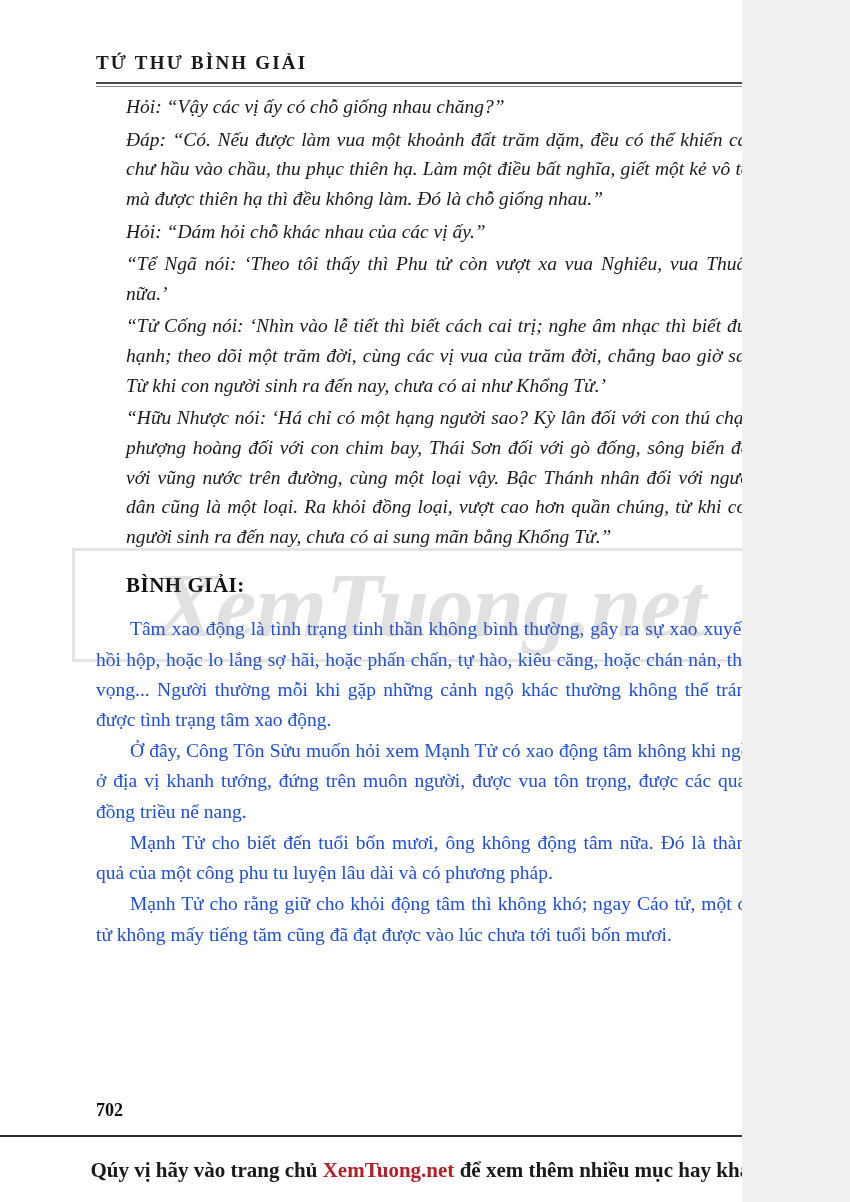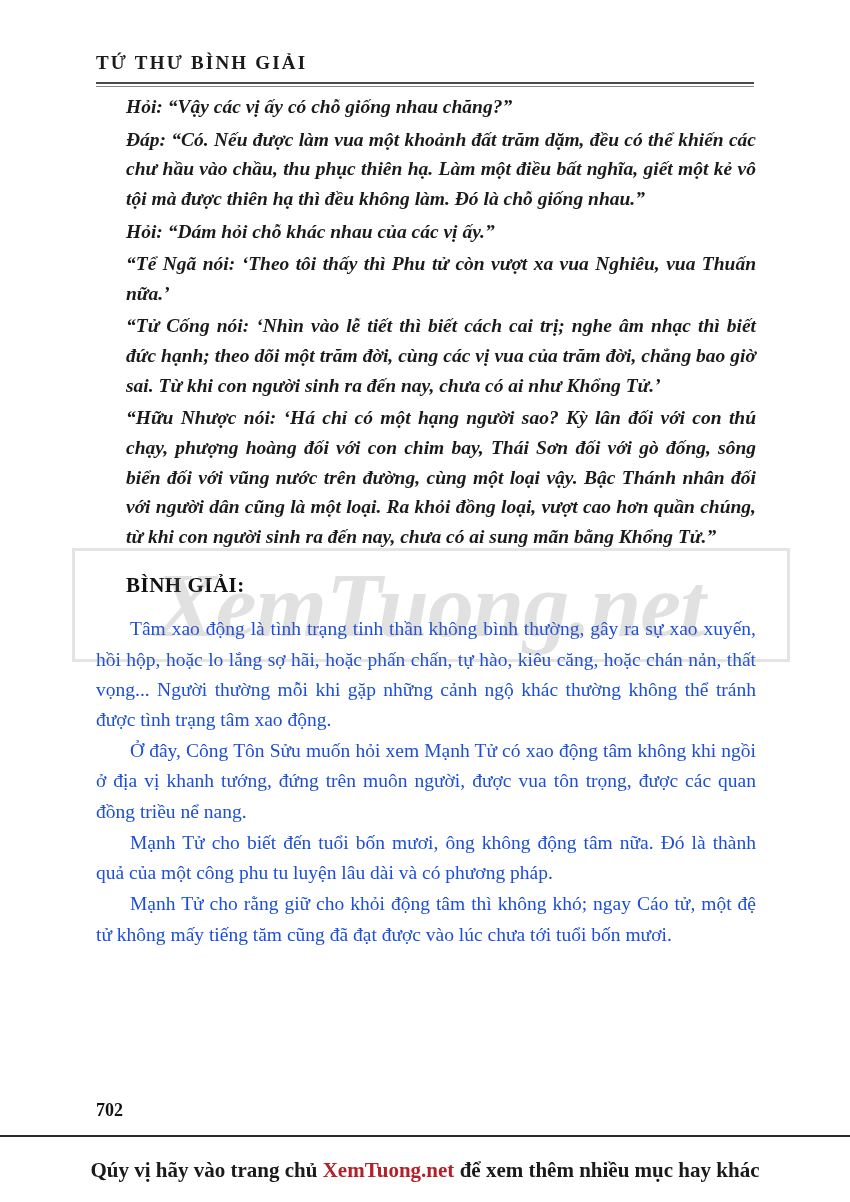--- a/index.html
+++ b/index.html
@@ -5,21 +5,21 @@
   html, body {
     margin: 0;
     padding: 0;
     background: #f0f0f0;
   }
   body {
     font-family: "Liberation Serif", serif;
   }
   .page {
     position: relative;
-    width: 850px;
+    width: 742px;
     height: 1202px;
     background: #ffffff;
     overflow: hidden;
   }
   .sheet {
     position: absolute;
     left: 0;
     top: 0;
     width: 850px;
     height: 1135px;
@@ -54,21 +54,20 @@
   }
   .quote-block {
     margin: 0 0 3px 0;
     padding: 0 0 0 30px;
     font-style: italic;
     font-size: 19.5px;
     line-height: 1.52;
     text-align: justify;
     color: #1a1a1a;
     text-indent: 0;
-    font-weight: bold;
   }
   .section-title {
     margin: 22px 0 16px 0;
     padding-left: 30px;
     font-weight: bold;
     font-size: 21px;
     letter-spacing: 0.5px;
     color: #111;
   }
   .body-para {

